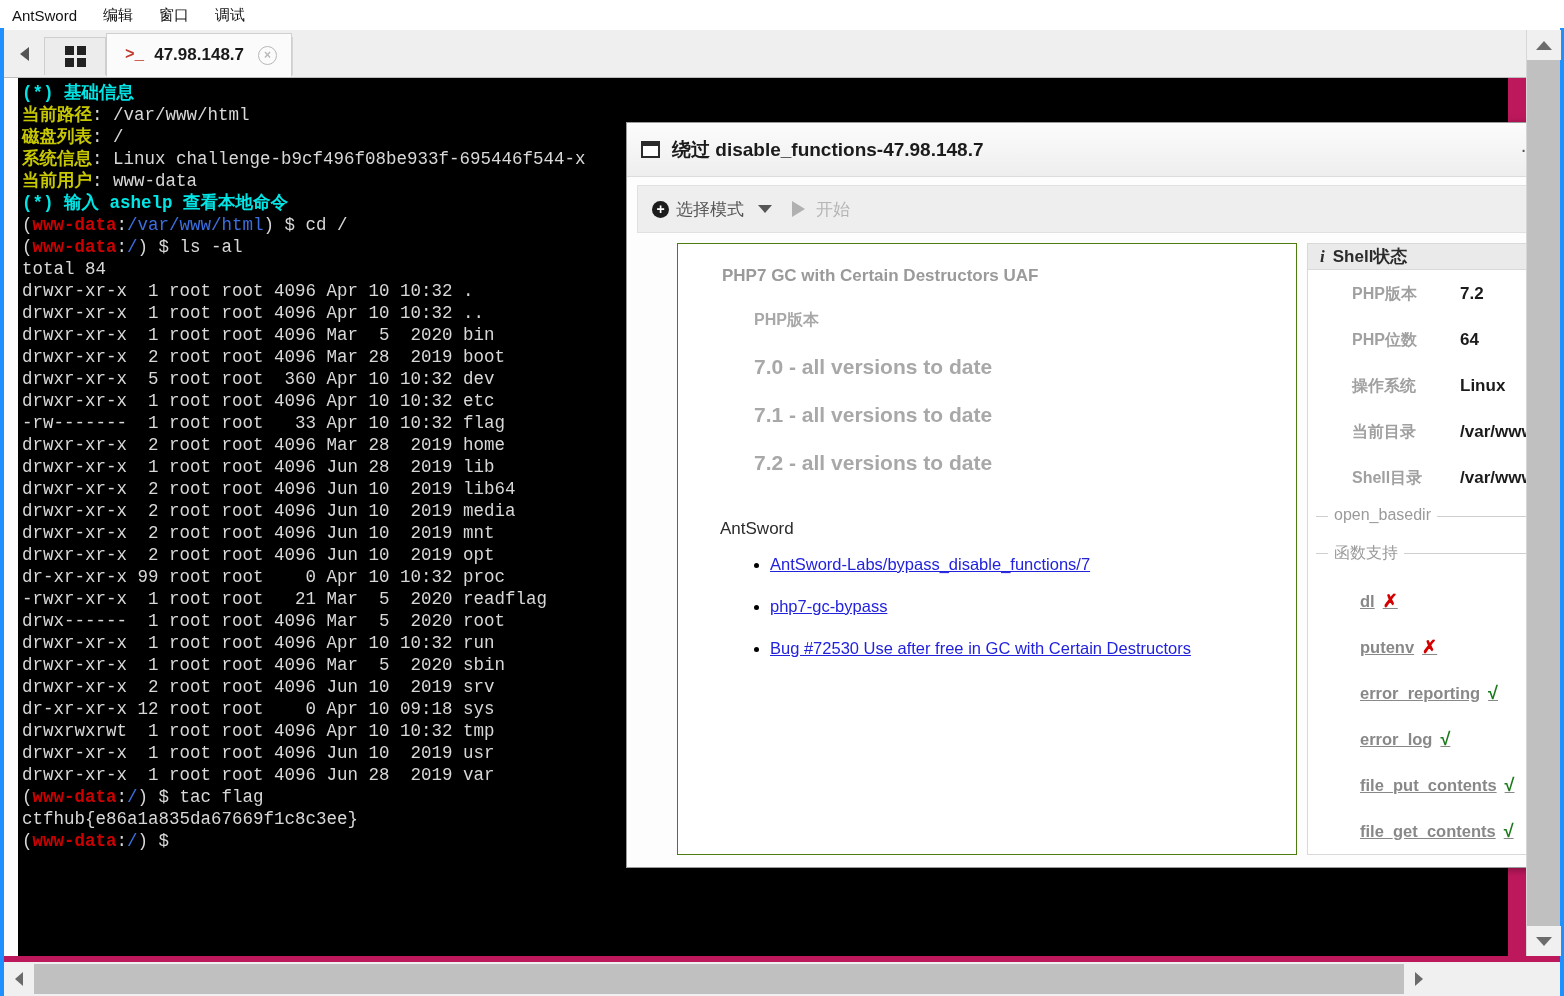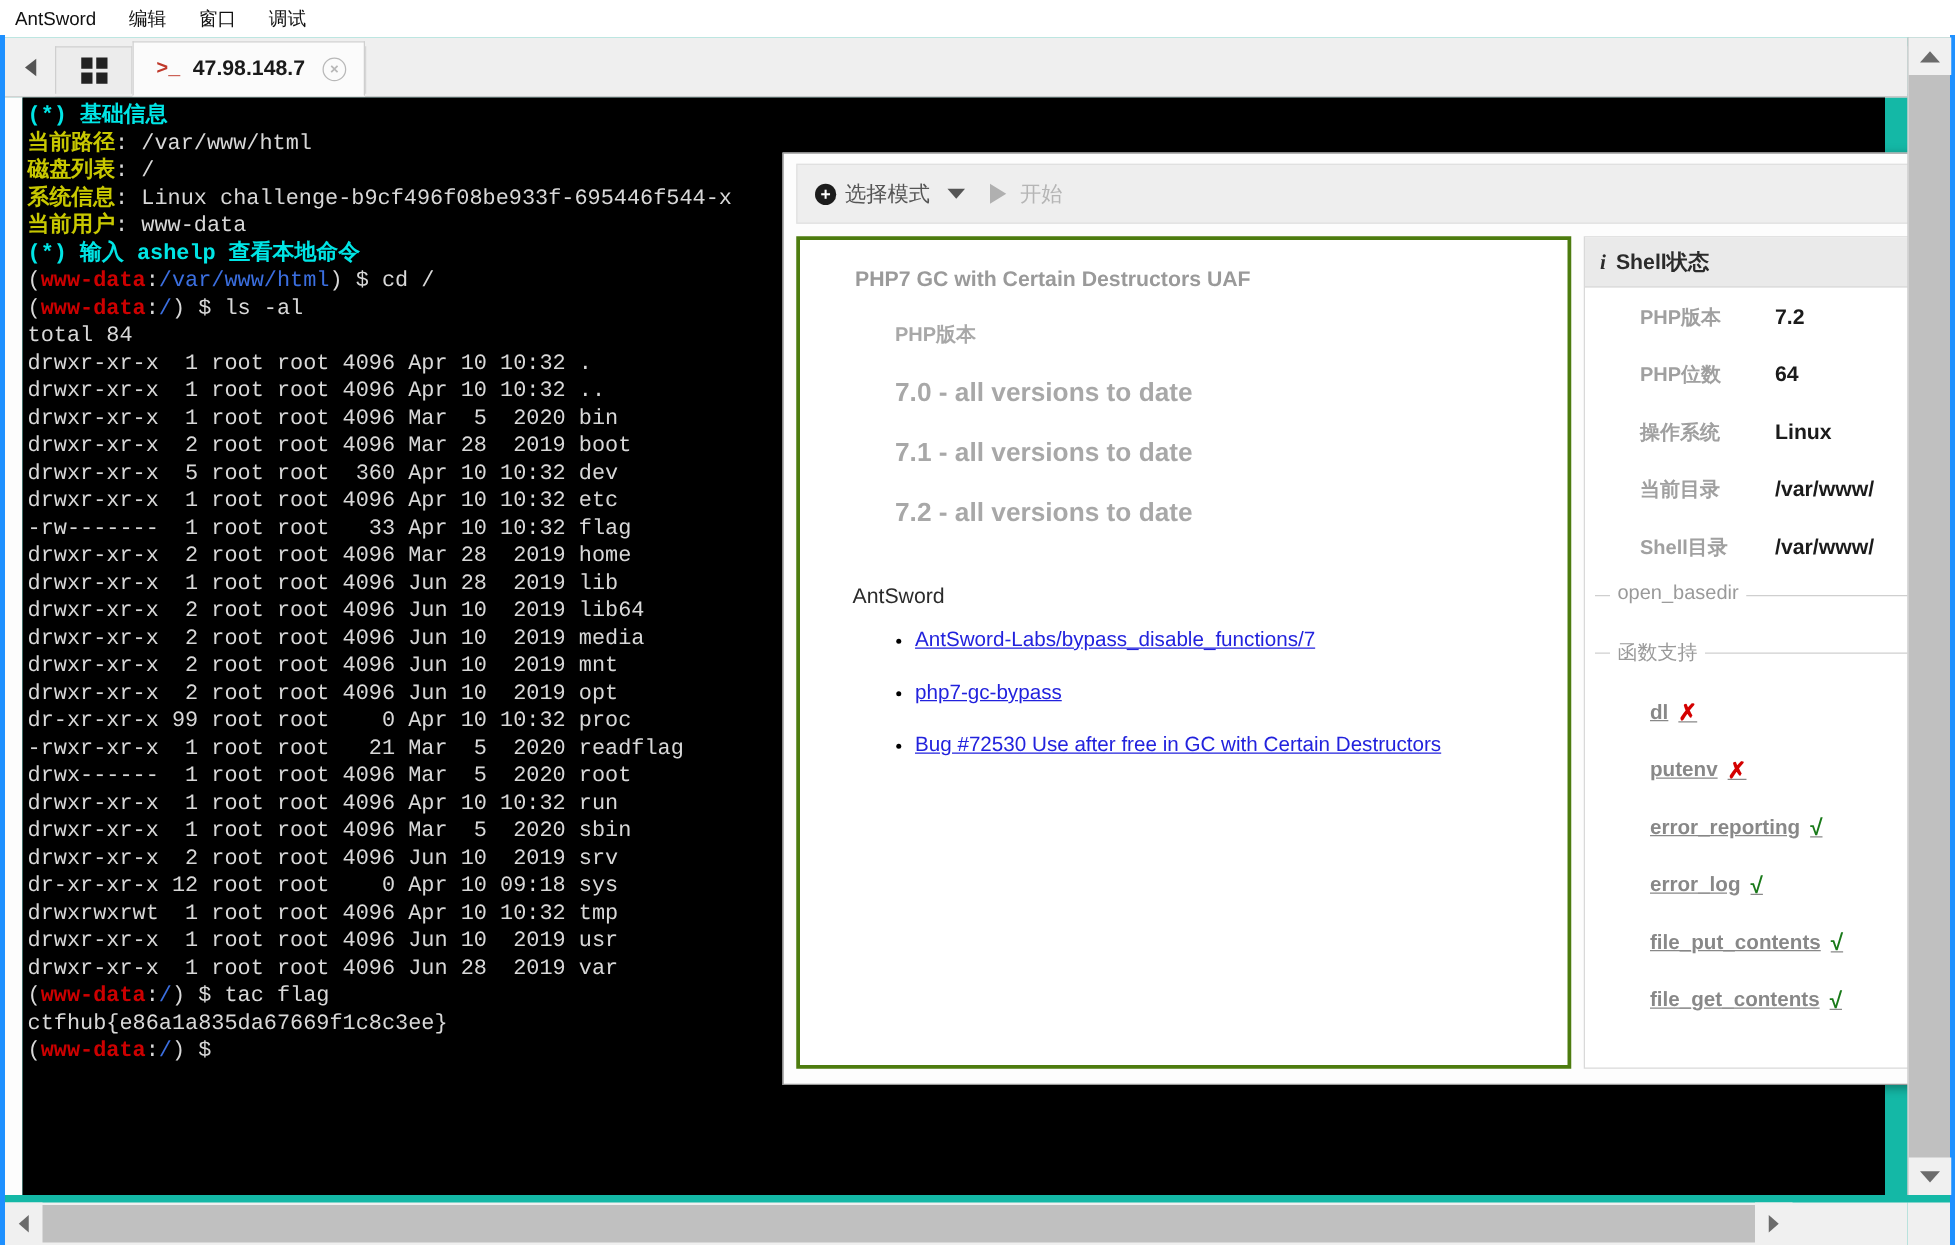--- a/index.html
+++ b/index.html
@@ -7,21 +7,21 @@
     margin: 0; padding: 0;
     width: 1564px; height: 996px;
     overflow: hidden;
     background: #ffffff;
     font-family: "Liberation Sans", sans-serif;
   }
 
   #root {
     position: relative;
     width: 1564px; height: 996px;
-    background: #14b8a6;
+    background: #be185d;
   }
 
   
   .menubar {
     position: absolute; left: 0; top: 0;
     width: 1564px; height: 30px;
     background: #ffffff;
     display: flex; align-items: center;
     padding-left: 12px;
     gap: 26px;
@@ -244,23 +244,24 @@
     display: flex;
     padding: 10px 10px 12px 10px;
     gap: 10px;
     min-height: 0;
   }
 
   
   .pane-left {
     width: 620px;
     background: #ffffff;
-    border: 3px solid #4d7c0f;
+    border: 1px solid #4d7c0f;
     padding: 22px 22px 10px 22px;
     overflow: hidden;
+    margin-left: 40px;
   }
   .exp-title {
     font-size: 17px; font-weight: bold; color: #9a9a9a;
     margin: 0 0 6px 22px;
   }
   .exp-sub {
     font-size: 16px; font-weight: bold; color: #a8a8a8;
     margin: 24px 0 0 54px;
   }
   .ver-line {
@@ -364,20 +365,25 @@
     </div>
     <div class="tab-rest"></div>
   </div>
 
   <div class="ghost-col"></div>
 
   <div class="terminal" id="terminal"><div class="line"><span class="c-cyan">(*) 基础信息</span></div><div class="line"><span class="c-yellow">当前路径</span><span class="c-white">: /var/www/html</span></div><div class="line"><span class="c-yellow">磁盘列表</span><span class="c-white">: /</span></div><div class="line"><span class="c-yellow">系统信息</span><span class="c-white">: Linux challenge-b9cf496f08be933f-695446f544-x</span></div><div class="line"><span class="c-yellow">当前用户</span><span class="c-white">: www-data</span></div><div class="line"><span class="c-cyan">(*) 输入 ashelp 查看本地命令</span></div><div class="line"><span class="c-paren">(</span><span class="c-red">www-data</span><span class="c-paren">:</span><span class="c-blue">/var/www/html</span><span class="c-white">) $ cd /</span></div><div class="line"><span class="c-paren">(</span><span class="c-red">www-data</span><span class="c-paren">:</span><span class="c-blue">/</span><span class="c-white">) $ ls -al</span></div><div class="line"><span class="c-white">total 84</span></div><div class="line"><span class="c-white">drwxr-xr-x  1 root root 4096 Apr 10 10:32 .</span></div><div class="line"><span class="c-white">drwxr-xr-x  1 root root 4096 Apr 10 10:32 ..</span></div><div class="line"><span class="c-white">drwxr-xr-x  1 root root 4096 Mar  5  2020 bin</span></div><div class="line"><span class="c-white">drwxr-xr-x  2 root root 4096 Mar 28  2019 boot</span></div><div class="line"><span class="c-white">drwxr-xr-x  5 root root  360 Apr 10 10:32 dev</span></div><div class="line"><span class="c-white">drwxr-xr-x  1 root root 4096 Apr 10 10:32 etc</span></div><div class="line"><span class="c-white">-rw-------  1 root root   33 Apr 10 10:32 flag</span></div><div class="line"><span class="c-white">drwxr-xr-x  2 root root 4096 Mar 28  2019 home</span></div><div class="line"><span class="c-white">drwxr-xr-x  1 root root 4096 Jun 28  2019 lib</span></div><div class="line"><span class="c-white">drwxr-xr-x  2 root root 4096 Jun 10  2019 lib64</span></div><div class="line"><span class="c-white">drwxr-xr-x  2 root root 4096 Jun 10  2019 media</span></div><div class="line"><span class="c-white">drwxr-xr-x  2 root root 4096 Jun 10  2019 mnt</span></div><div class="line"><span class="c-white">drwxr-xr-x  2 root root 4096 Jun 10  2019 opt</span></div><div class="line"><span class="c-white">dr-xr-xr-x 99 root root    0 Apr 10 10:32 proc</span></div><div class="line"><span class="c-white">-rwxr-xr-x  1 root root   21 Mar  5  2020 readflag</span></div><div class="line"><span class="c-white">drwx------  1 root root 4096 Mar  5  2020 root</span></div><div class="line"><span class="c-white">drwxr-xr-x  1 root root 4096 Apr 10 10:32 run</span></div><div class="line"><span class="c-white">drwxr-xr-x  1 root root 4096 Mar  5  2020 sbin</span></div><div class="line"><span class="c-white">drwxr-xr-x  2 root root 4096 Jun 10  2019 srv</span></div><div class="line"><span class="c-white">dr-xr-xr-x 12 root root    0 Apr 10 09:18 sys</span></div><div class="line"><span class="c-white">drwxrwxrwt  1 root root 4096 Apr 10 10:32 tmp</span></div><div class="line"><span class="c-white">drwxr-xr-x  1 root root 4096 Jun 10  2019 usr</span></div><div class="line"><span class="c-white">drwxr-xr-x  1 root root 4096 Jun 28  2019 var</span></div><div class="line"><span class="c-paren">(</span><span class="c-red">www-data</span><span class="c-paren">:</span><span class="c-blue">/</span><span class="c-white">) $ tac flag</span></div><div class="line"><span class="c-white">ctfhub{e86a1a835da67669f1c8c3ee}</span></div><div class="line"><span class="c-paren">(</span><span class="c-red">www-data</span><span class="c-paren">:</span><span class="c-blue">/</span><span class="c-white">) $ </span></div></div>
 
   <div class="dialog">
 
+    <div class="dlg-title">
+      <div class="dlg-winicon"></div>
+      <div class="dlg-title-text">绕过 disable_functions-47.98.148.7</div>
+      <div class="dlg-title-dot">·</div>
+    </div>
 
     <div class="dlg-toolbar">
       <div class="tb-btn">
         <span class="plus-icon">+</span>
         <span>选择模式</span>
       </div>
       <div class="caret-down"></div>
       <div class="tb-btn disabled">
         <span class="play-icon"></span>
         <span>开始</span>

